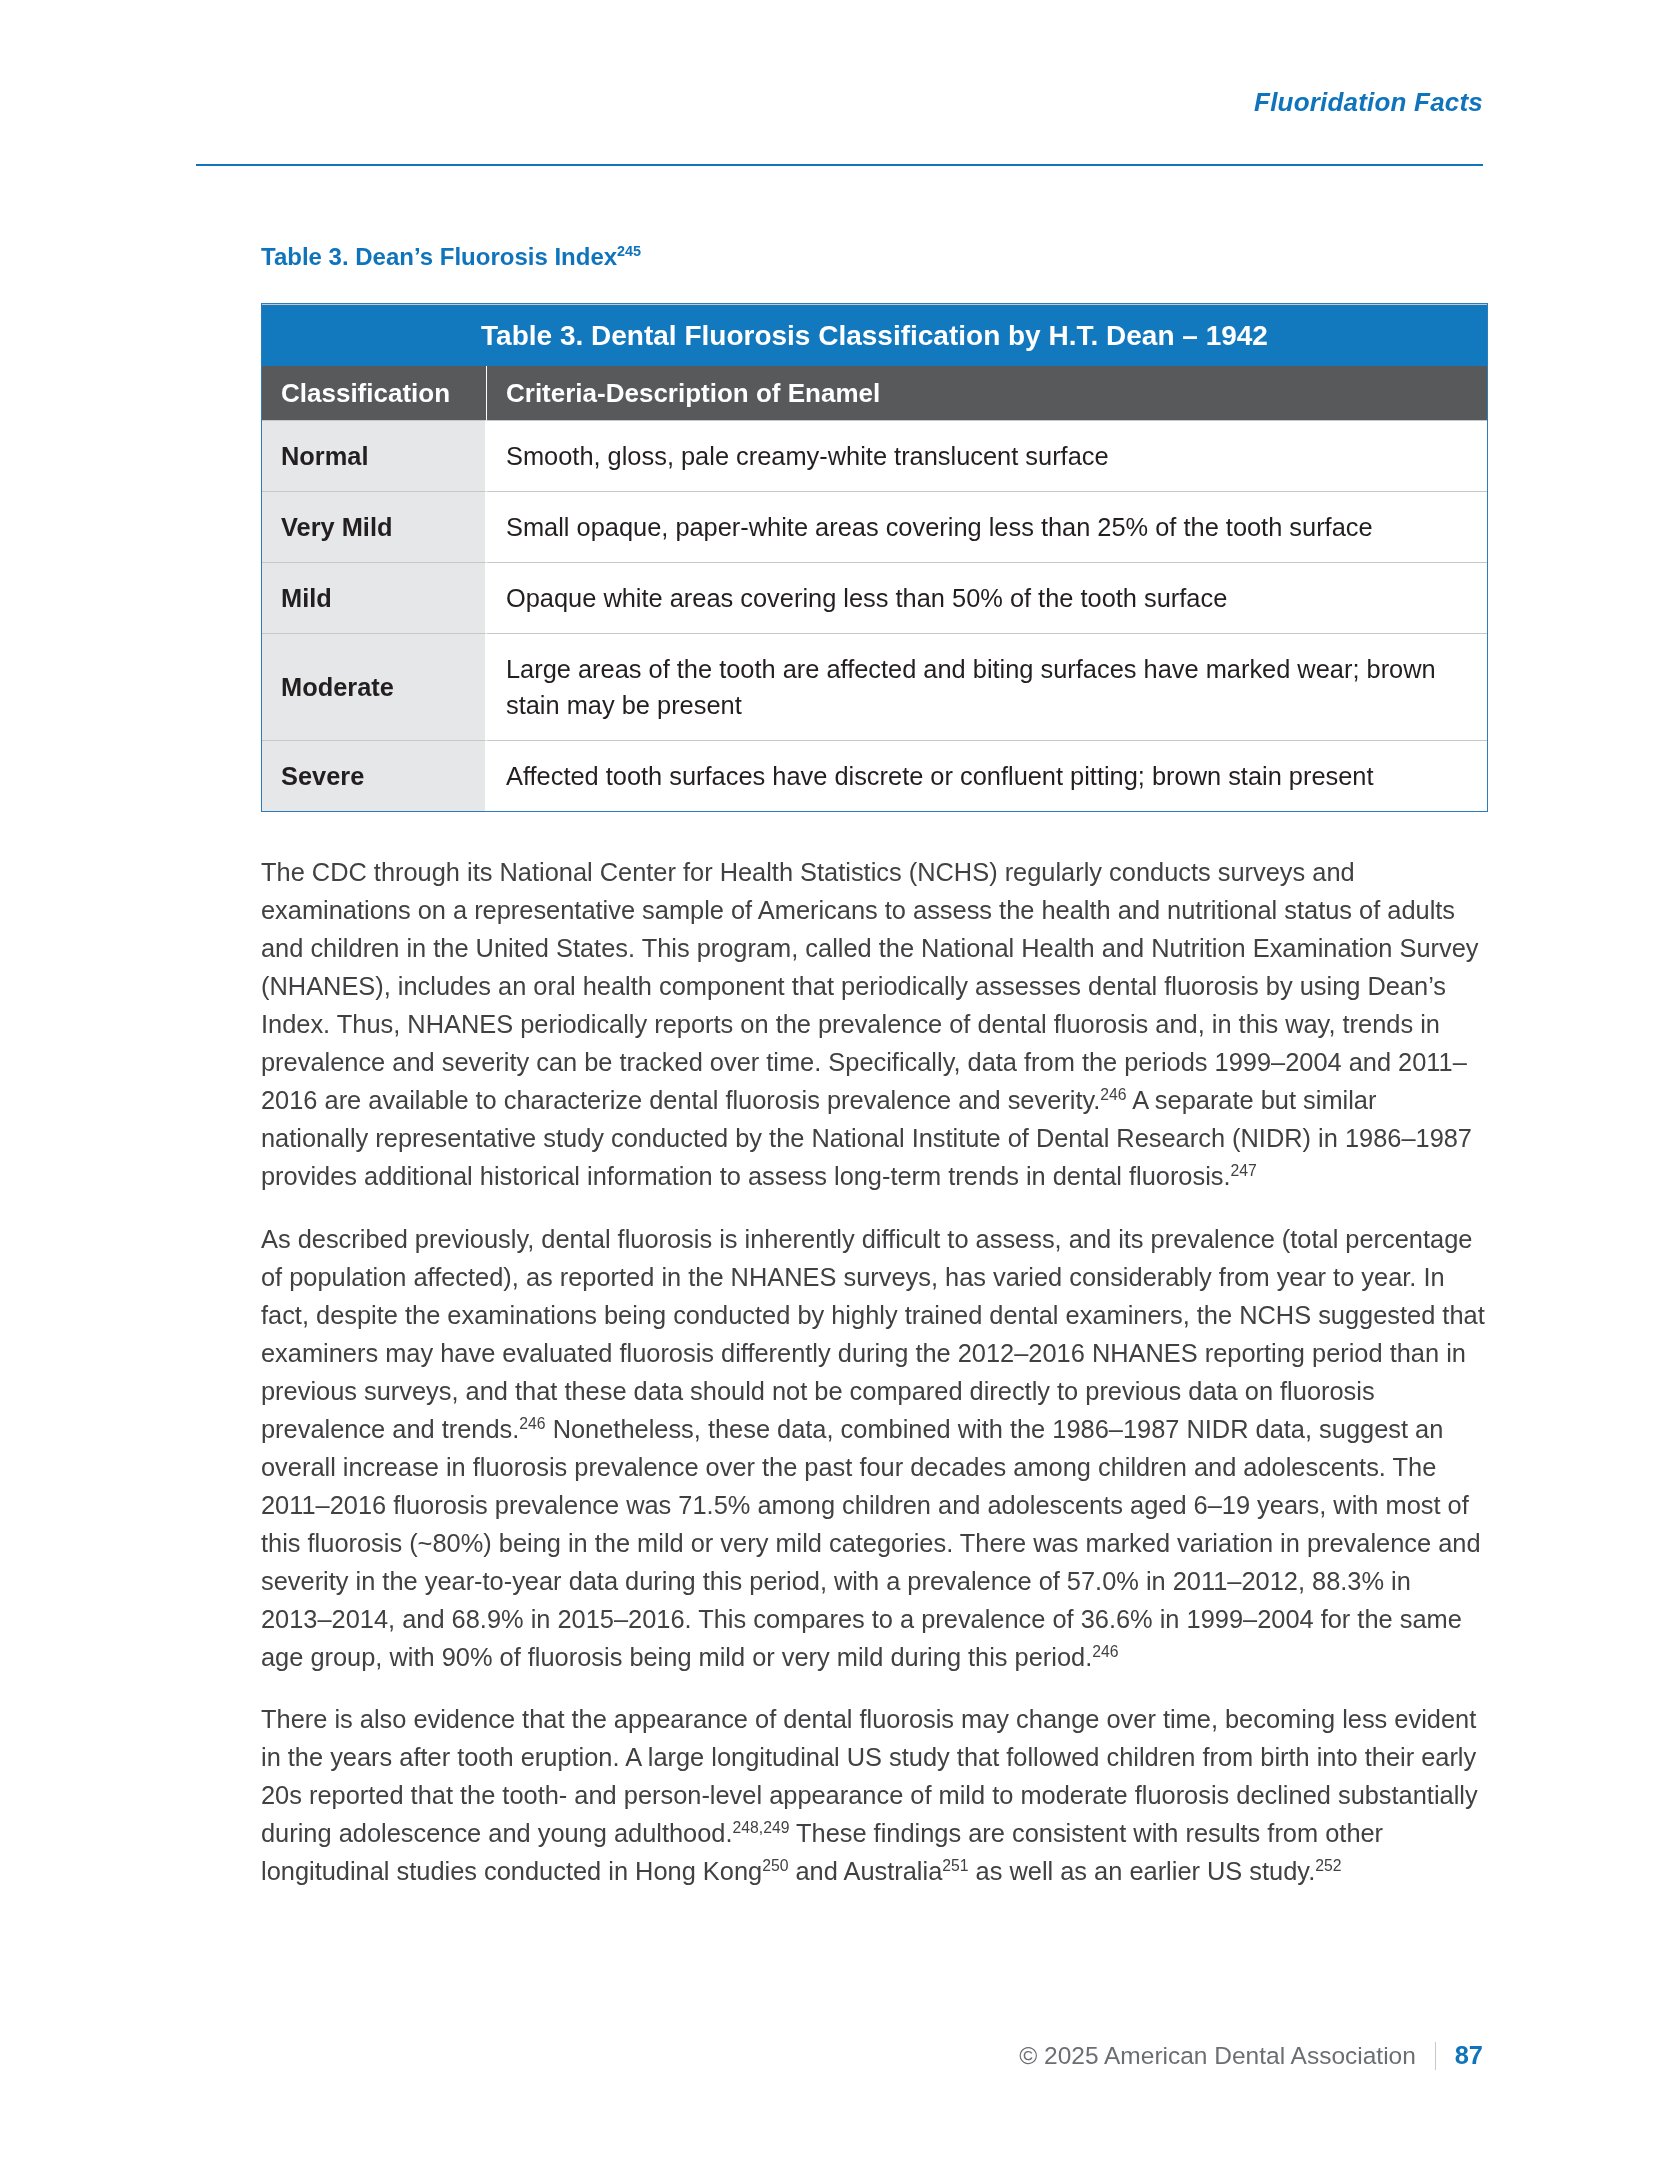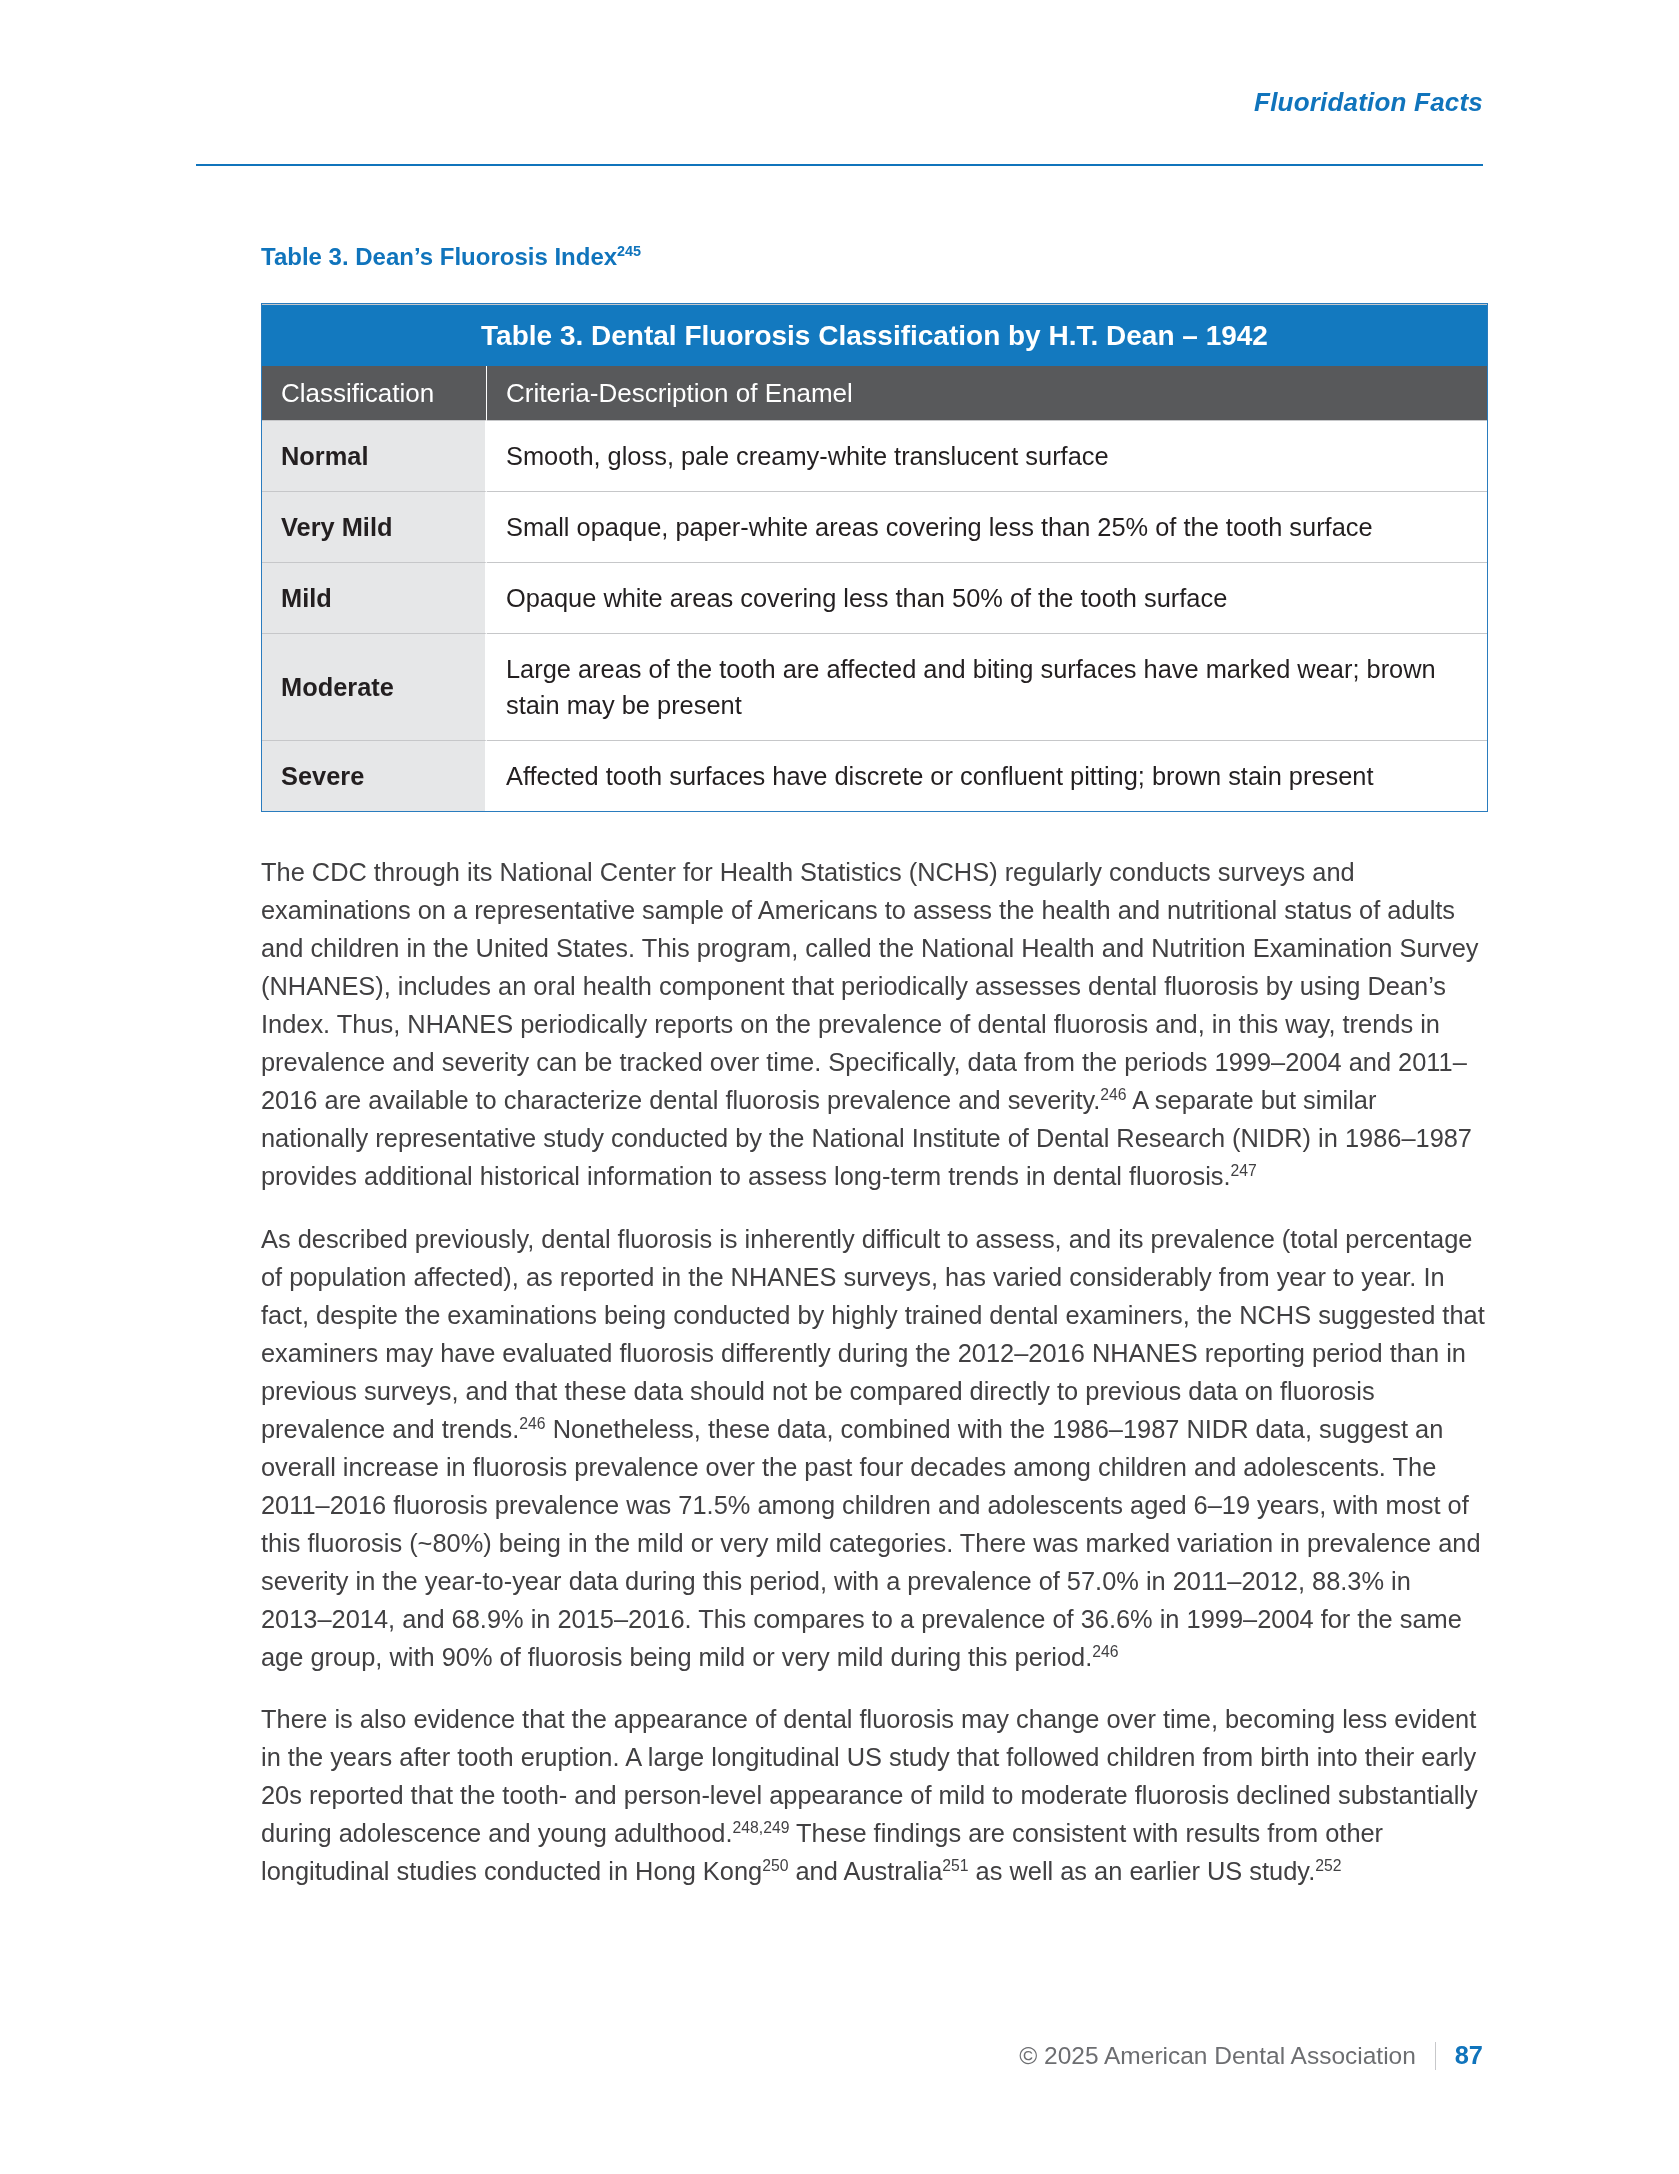--- a/index.html
+++ b/index.html
@@ -73,21 +73,21 @@
     color:#ffffff;
     font-weight:bold;
     font-size:28px;
     text-align:center;
     height:62px;
     padding:7.5px 9.4px;
   }
   table.fluorosis th{
     background:var(--dark-gray);
     color:#ffffff;
-    font-weight:normal;
+    font-weight:bold;
     font-size:26px;
     text-align:left;
     height:54px;
     padding:5.6px 19px;
   }
   table.fluorosis th:first-child{
     width:225px;
     border-right:1.9px solid #FFFFFF;
   }
   table.fluorosis td{

